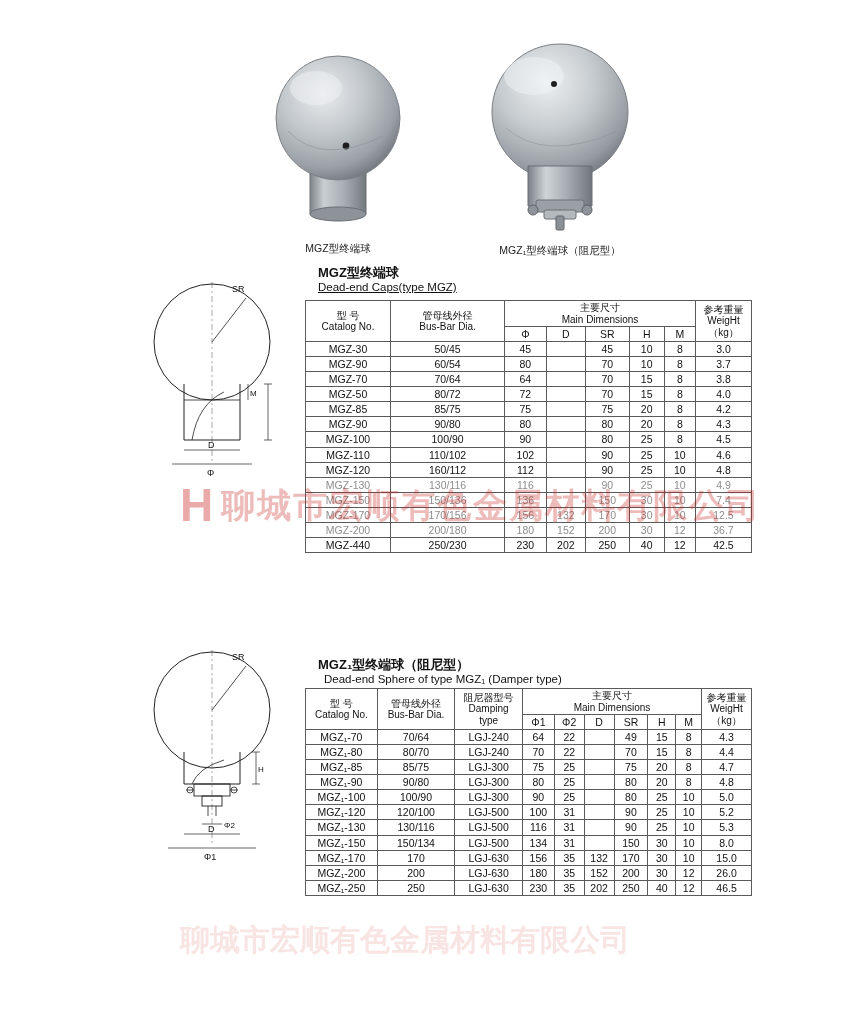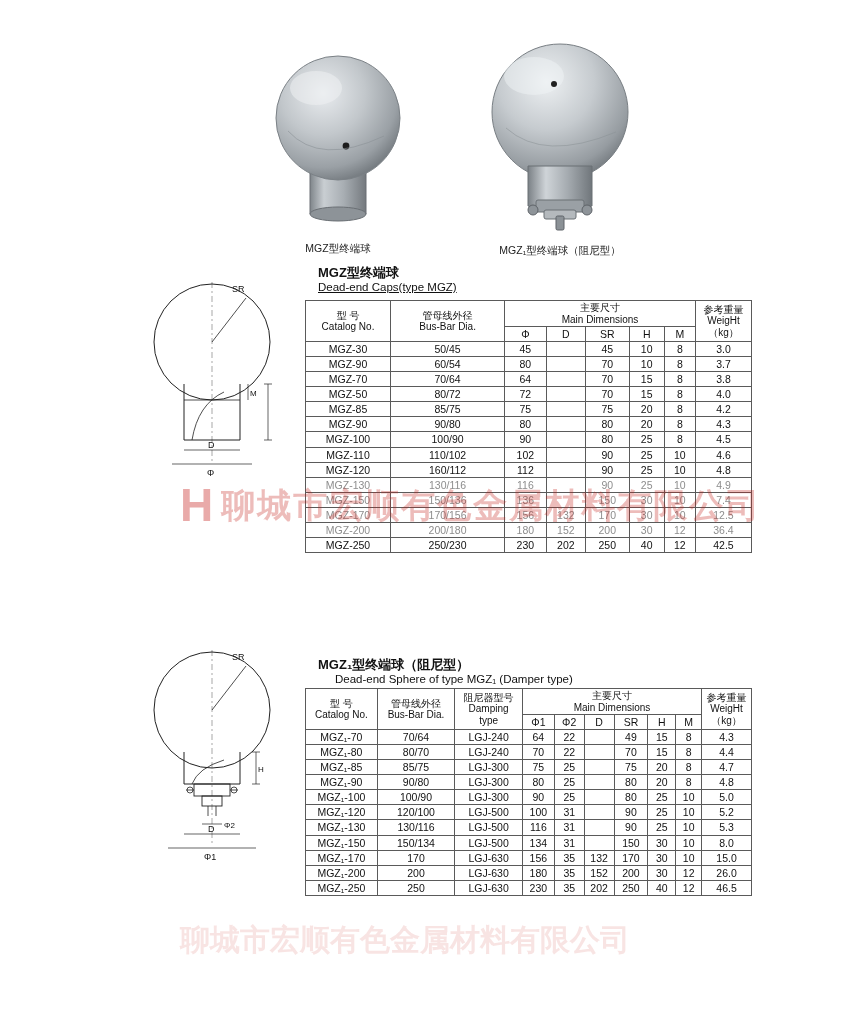--- a/index.html
+++ b/index.html
@@ -331,41 +331,41 @@
         <td class="light">12.5</td>
       </tr>
       <tr>
         <td class="light">MGZ-200</td>
         <td class="light">200/180</td>
         <td class="light">180</td>
         <td class="light">152</td>
         <td class="light">200</td>
         <td class="light">30</td>
         <td class="light">12</td>
-        <td class="light">36.4</td>
-      </tr>
-      <tr>
-        <td>MGZ-250</td>
+        <td class="light">36.7</td>
+      </tr>
+      <tr>
+        <td>MGZ-440</td>
         <td>250/230</td>
         <td>230</td>
         <td>202</td>
         <td>250</td>
         <td>40</td>
         <td>12</td>
         <td>42.5</td>
       </tr>
     </tbody>
 </table>
 
 <div class="watermark">
   <span class="wm-h">H</span><span>聊城市宏顺有色金属材料有限公司</span>
 </div>
 
 <div class="sec-title" style="left:318px; top:656px;">MGZ₁型终端球（阻尼型）</div>
-<div class="sec-sub" style="left:335px; top:673px;">Dead-end Sphere of type MGZ₁ (Damper type)</div>
+<div class="sec-sub" style="left:324px; top:673px;">Dead-end Sphere of type MGZ₁ (Damper type)</div>
 
 <svg class="drawing" style="left:128px; top:638px;" width="170" height="225" viewBox="0 0 170 225">
   <circle cx="84" cy="72" r="58" fill="none" stroke="#222" stroke-width="1"></circle>
   <line x1="84" y1="72" x2="118" y2="28" stroke="#222" stroke-width="0.8"></line>
   <text x="104" y="22" font-size="9" font-family="Liberation Sans, sans-serif" fill="#111">SR</text>
   <path d="M56,114 L56,146 L112,146 L112,114" fill="none" stroke="#222" stroke-width="1"></path>
   <path d="M64,146 Q70,130 96,122" fill="none" stroke="#222" stroke-width="0.8"></path>
 
   <rect x="66" y="146" width="36" height="12" fill="none" stroke="#222" stroke-width="0.9"></rect>
   <rect x="74" y="158" width="20" height="10" fill="none" stroke="#222" stroke-width="0.9"></rect>

